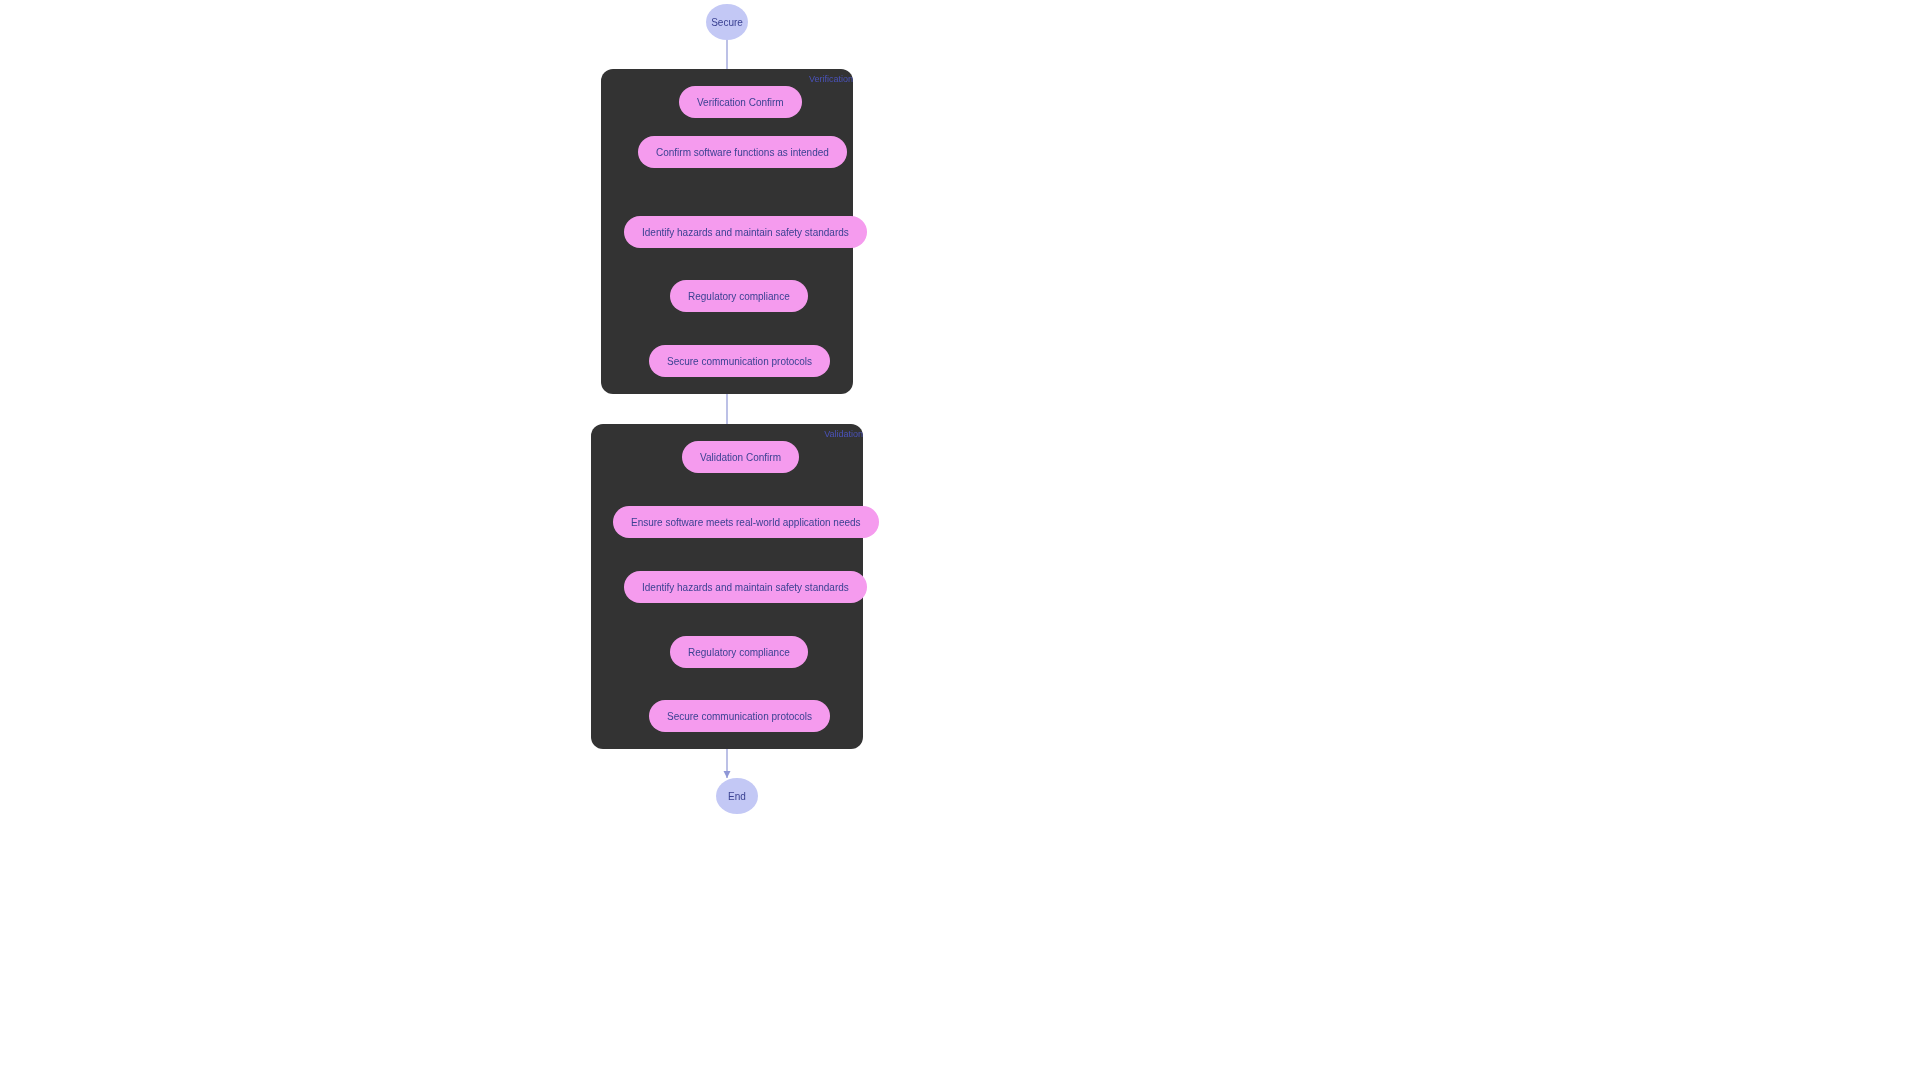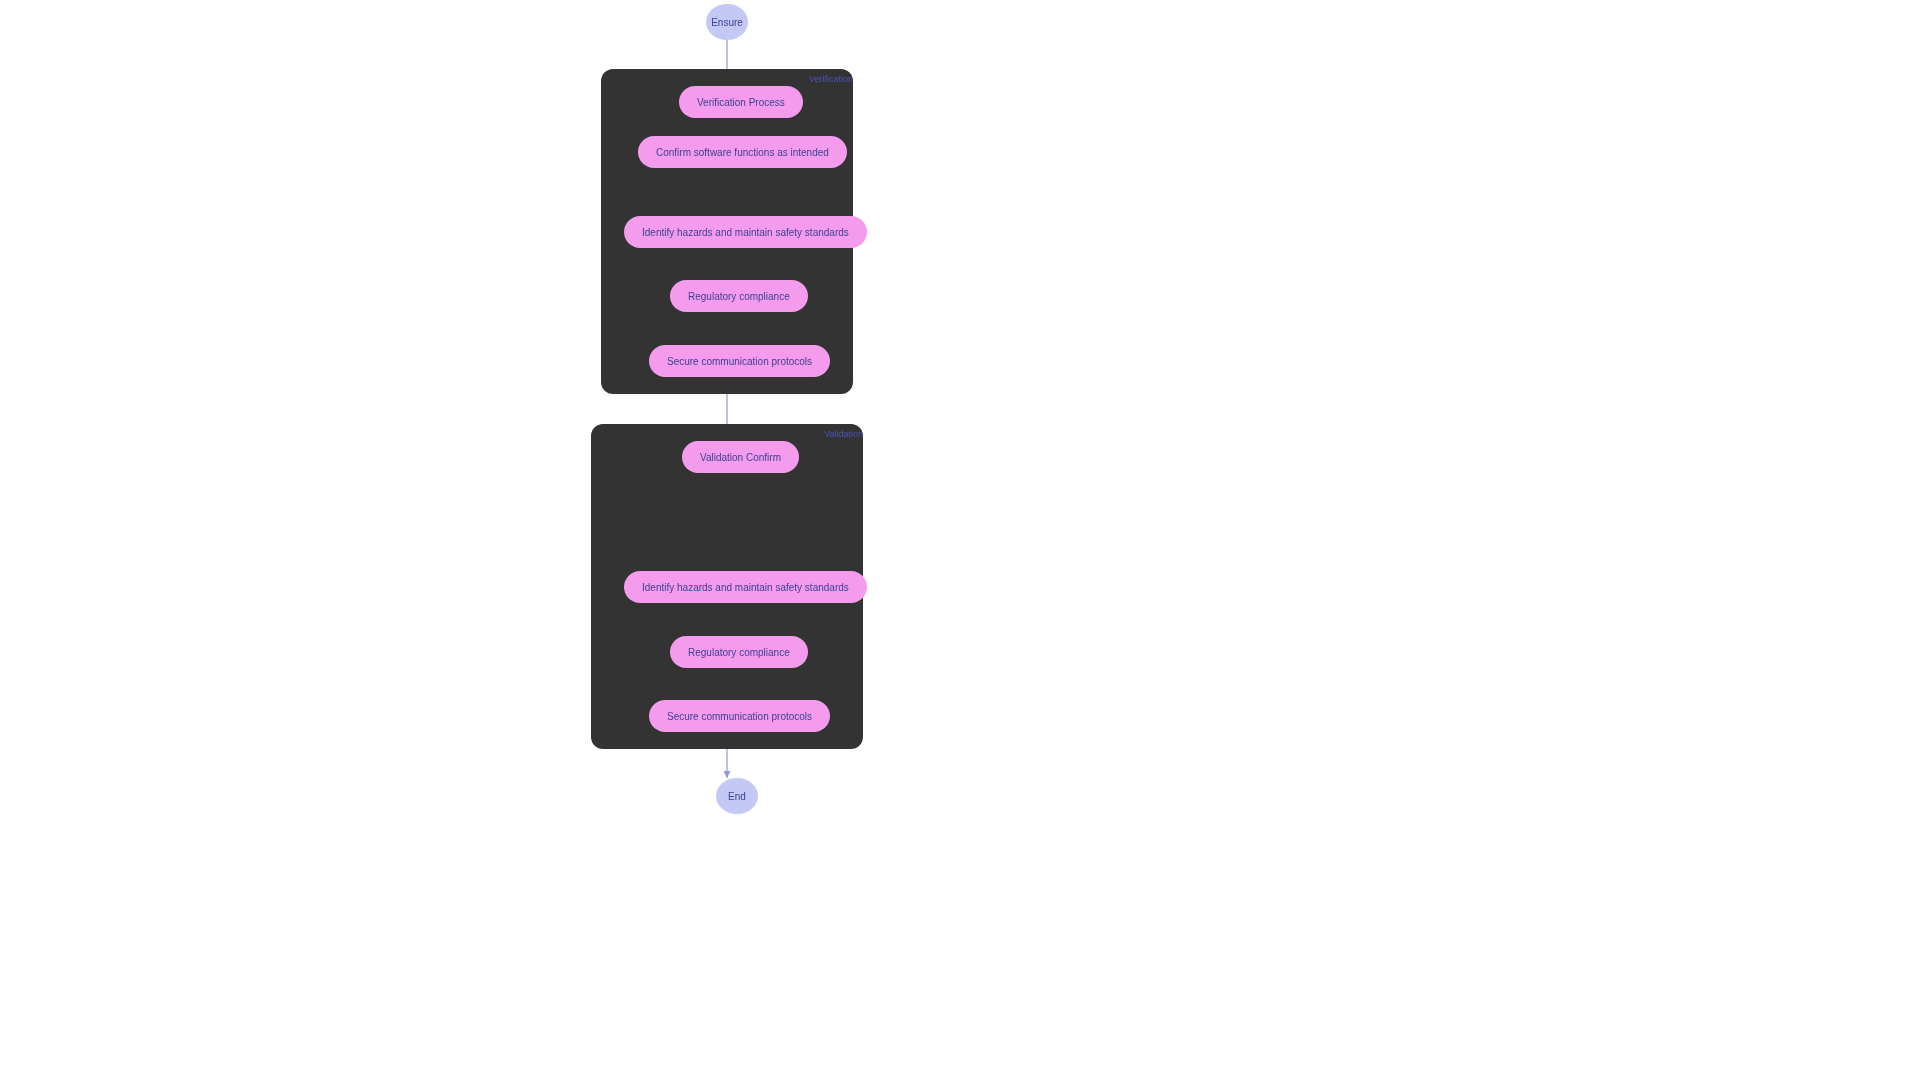--- a/index.html
+++ b/index.html
@@ -105,48 +105,51 @@
     <path class="arrow-line" d="M742 538 C 759 552, 759 558, 742 571" marker-end="url(#ah)"></path>
     <path class="arrow-line" d="M712 603 C 695 617, 695 623, 712 636" marker-end="url(#ah)"></path>
     <path class="arrow-line" d="M742 603 C 759 617, 759 623, 742 636" marker-end="url(#ah)"></path>
     <path class="arrow-line" d="M712 668 C 695 682, 695 688, 712 700" marker-end="url(#ah)"></path>
     <path class="arrow-line" d="M742 668 C 759 682, 759 688, 742 700" marker-end="url(#ah)"></path>
 
     <line class="arrow-line" x1="727" y1="749" x2="727" y2="778" marker-end="url(#ah)"></line>
   </svg>
 
   <div class="terminal" style="left:706px; top:4px;">
-    <span>Ensure</span>
+    <span>Secure</span>
   </div>
 
   <div class="group-box" style="left:601px; top:69px; width:252px; height:325px;">
     <div class="group-label">Verification</div>
   </div>
   <div class="node" style="left:679px; top:86px;">
-    <span>Verification Process</span>
+    <span>Verification Confirm</span>
   </div>
   <div class="node" style="left:638px; top:136px;">
     <span>Confirm software functions as intended</span>
   </div>
   <div class="node" style="left:624px; top:216px;">
     <span>Identify hazards and maintain safety standards</span>
   </div>
   <div class="node" style="left:670px; top:280px;">
     <span>Regulatory compliance</span>
   </div>
   <div class="node" style="left:649px; top:345px;">
     <span>Secure communication protocols</span>
   </div>
 
   <div class="group-box" style="left:591px; top:424px; width:272px; height:325px;">
     <div class="group-label">Validation</div>
   </div>
   <div class="node" style="left:682px; top:441px;">
     <span>Validation Confirm</span>
   </div>
+  <div class="node" style="left:613px; top:506px;">
+    <span>Ensure software meets real-world application needs</span>
+  </div>
   <div class="node" style="left:624px; top:571px;">
     <span>Identify hazards and maintain safety standards</span>
   </div>
   <div class="node" style="left:670px; top:636px;">
     <span>Regulatory compliance</span>
   </div>
   <div class="node" style="left:649px; top:700px;">
     <span>Secure communication protocols</span>
   </div>
 

